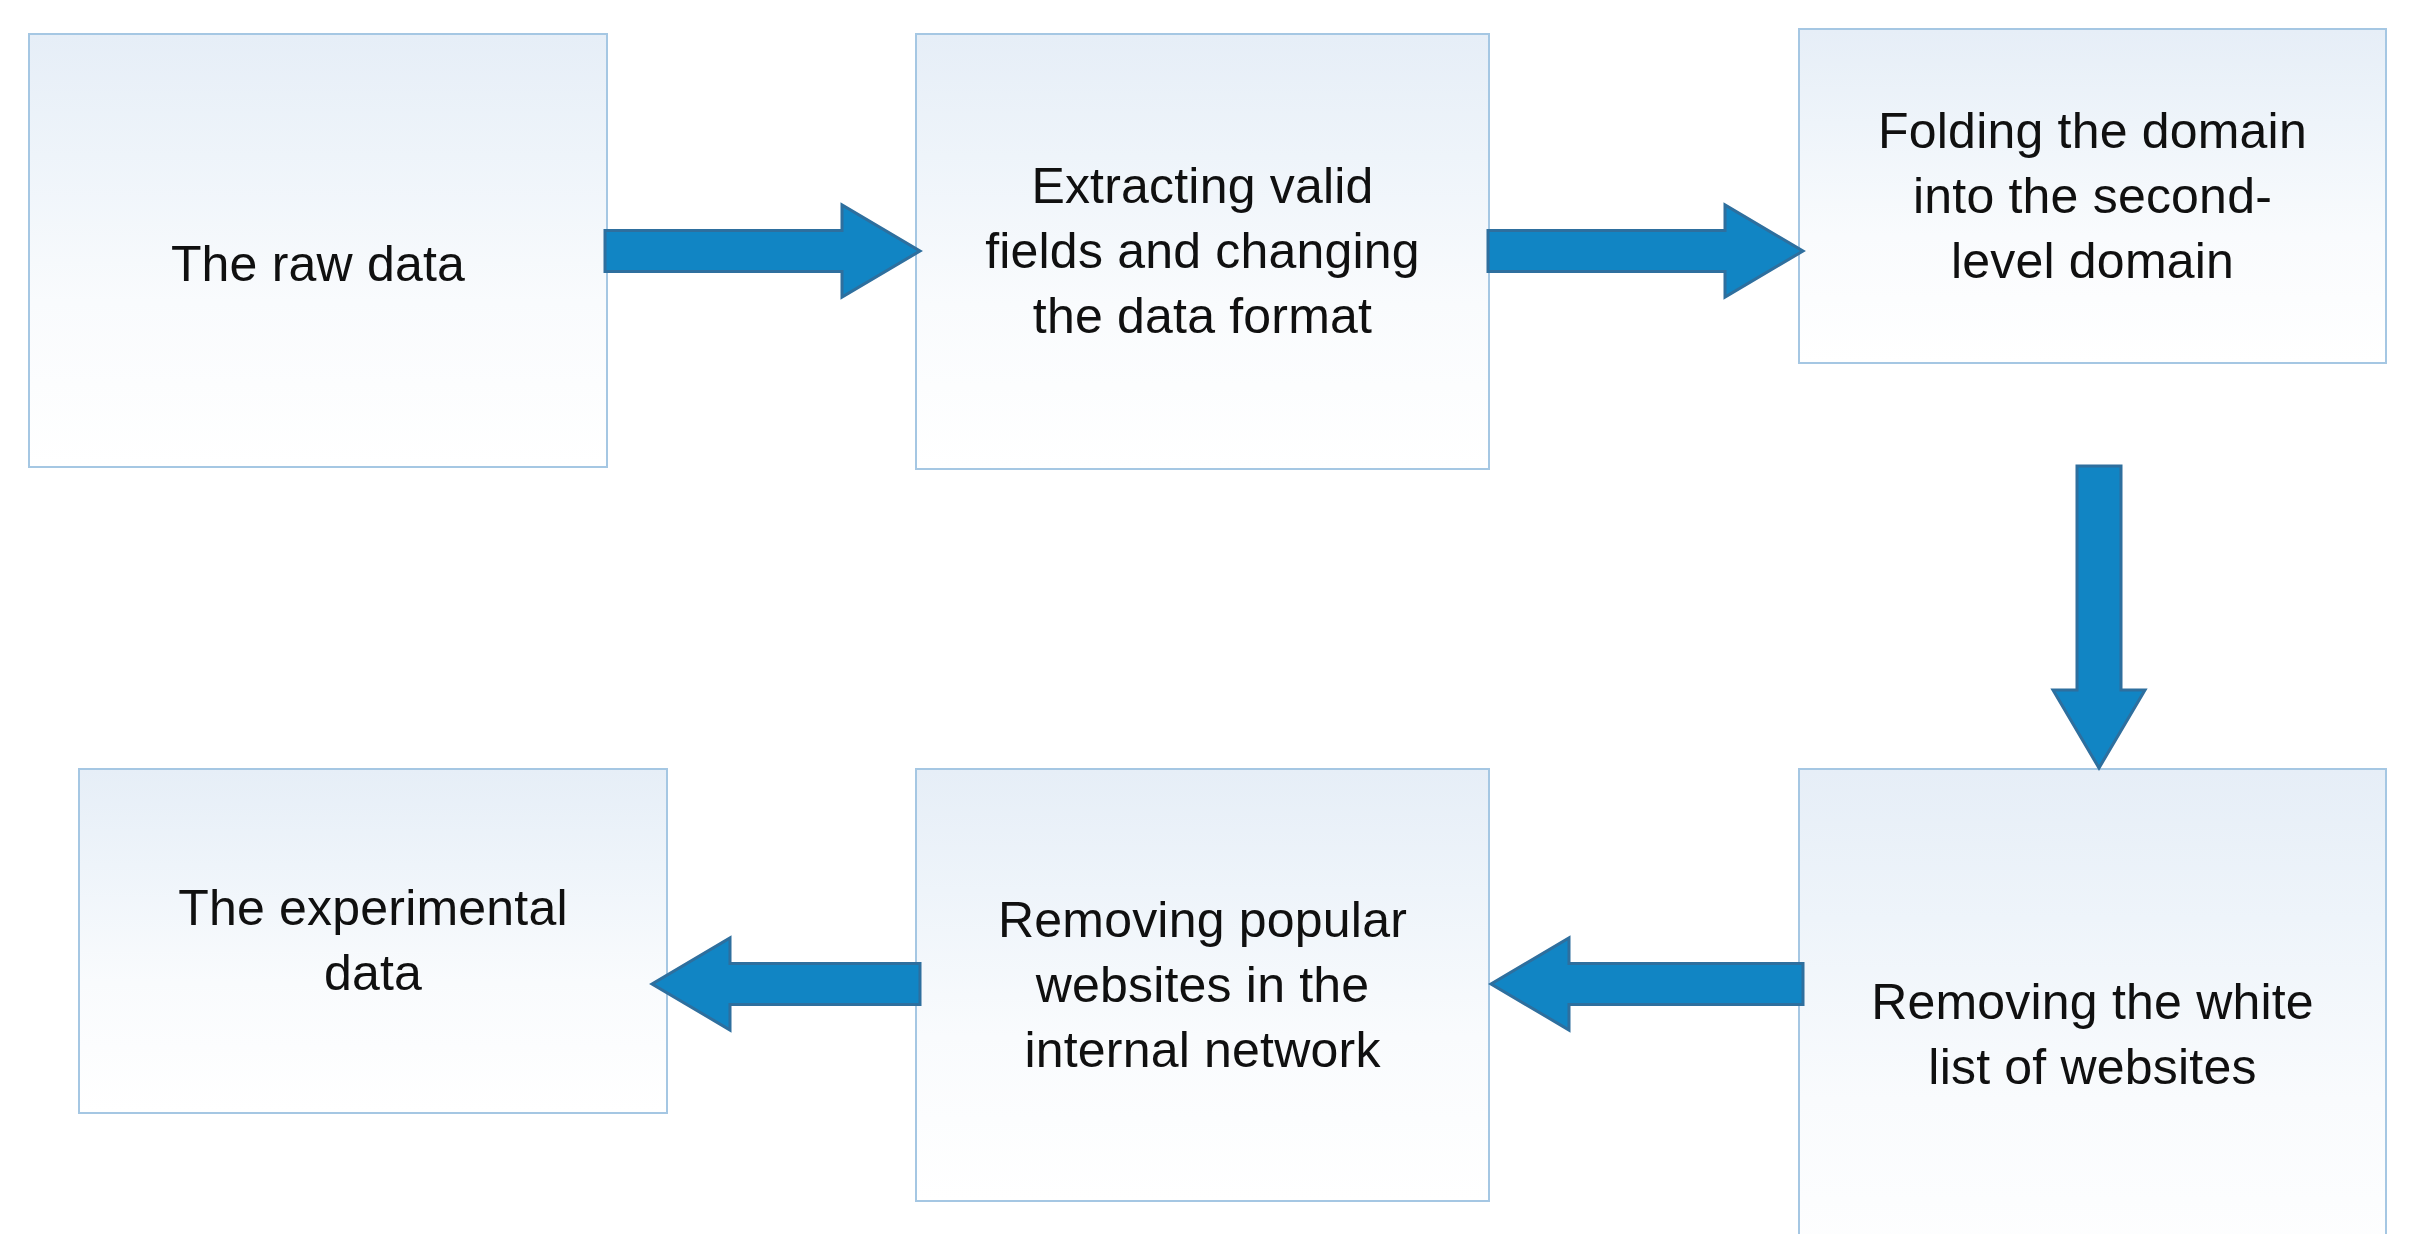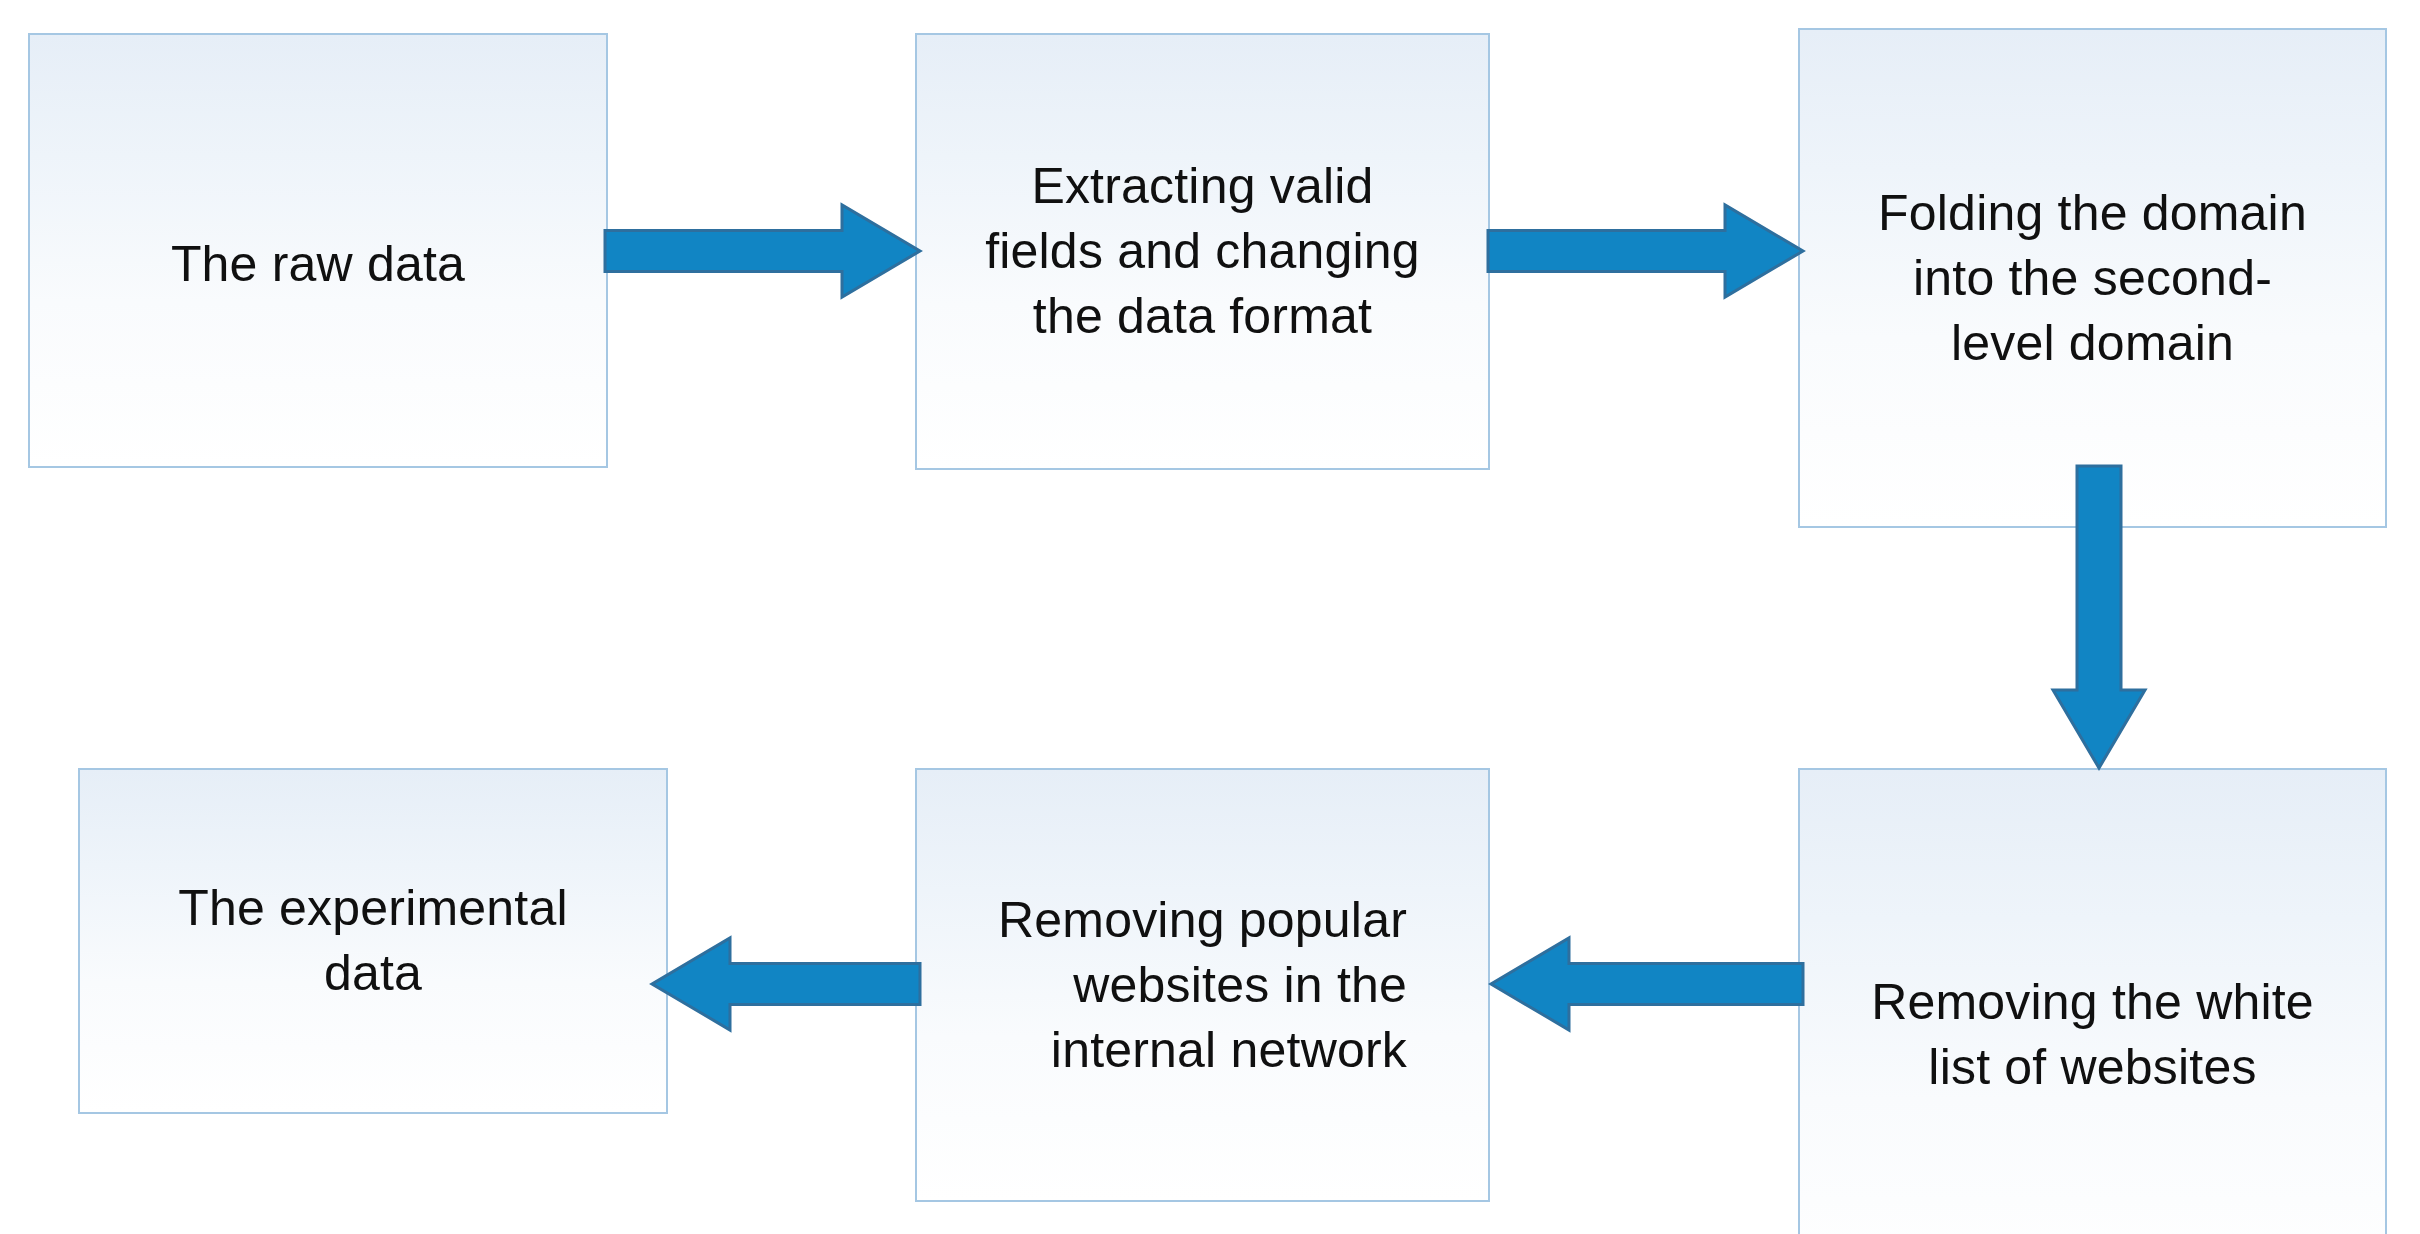--- a/index.html
+++ b/index.html
@@ -50,31 +50,31 @@
 
 <div id="canvas">
     <div class="node" style="left: 28px; top: 33px; width: 580px; height: 435px; border-color: rgb(165, 199, 227);">
       <div class="node-label" style="color: rgb(16, 16, 16); margin-top: 28px;">The raw data</div>
     </div>
     <div class="node" style="left: 915px; top: 33px; width: 575px; height: 437px; border-color: rgb(165, 199, 227);">
       <div class="node-label" style="color: rgb(16, 16, 16);">Extracting valid
 fields and changing
 the data format</div>
     </div>
-    <div class="node" style="left: 1798px; top: 28px; width: 589px; height: 500px; border-color: rgb(165, 199, 227);">
+    <div class="node" style="left: 1798px; top: 28px; width: 589px; height: 336px; border-color: rgb(165, 199, 227);">
       <div class="node-label" style="color: rgb(16, 16, 16);">Folding the domain
 into the second-
 level domain</div>
     </div>
     <div class="node" style="left: 78px; top: 768px; width: 590px; height: 346px; border-color: rgb(165, 199, 227);">
       <div class="node-label" style="color: rgb(16, 16, 16);">The experimental
 data</div>
     </div>
     <div class="node" style="left: 915px; top: 768px; width: 575px; height: 434px; border-color: rgb(165, 199, 227);">
-      <div class="node-label" style="color: rgb(16, 16, 16); text-align: right;">Removing popular
+      <div class="node-label" style="color: rgb(16, 16, 16);">Removing popular
 websites in the
 internal network</div>
     </div>
     <div class="node" style="left: 1798px; top: 768px; width: 589px; height: 534px; border-color: rgb(165, 199, 227);">
       <div class="node-label" style="color: rgb(16, 16, 16);">Removing the white
 list of websites</div>
     </div>
     <div class="arrow-h" style="left: 605px; top: 205px; width: 315px; height: 92px;">
       <svg width="315" height="92" viewBox="0 0 315 92">
         <polygon points="0,25.5 237,25.5 237,0 315,46 237,92 237,66.5 0,66.5" fill="#1185C4" stroke="#2E6F9E" stroke-width="3" stroke-linejoin="miter"></polygon>

